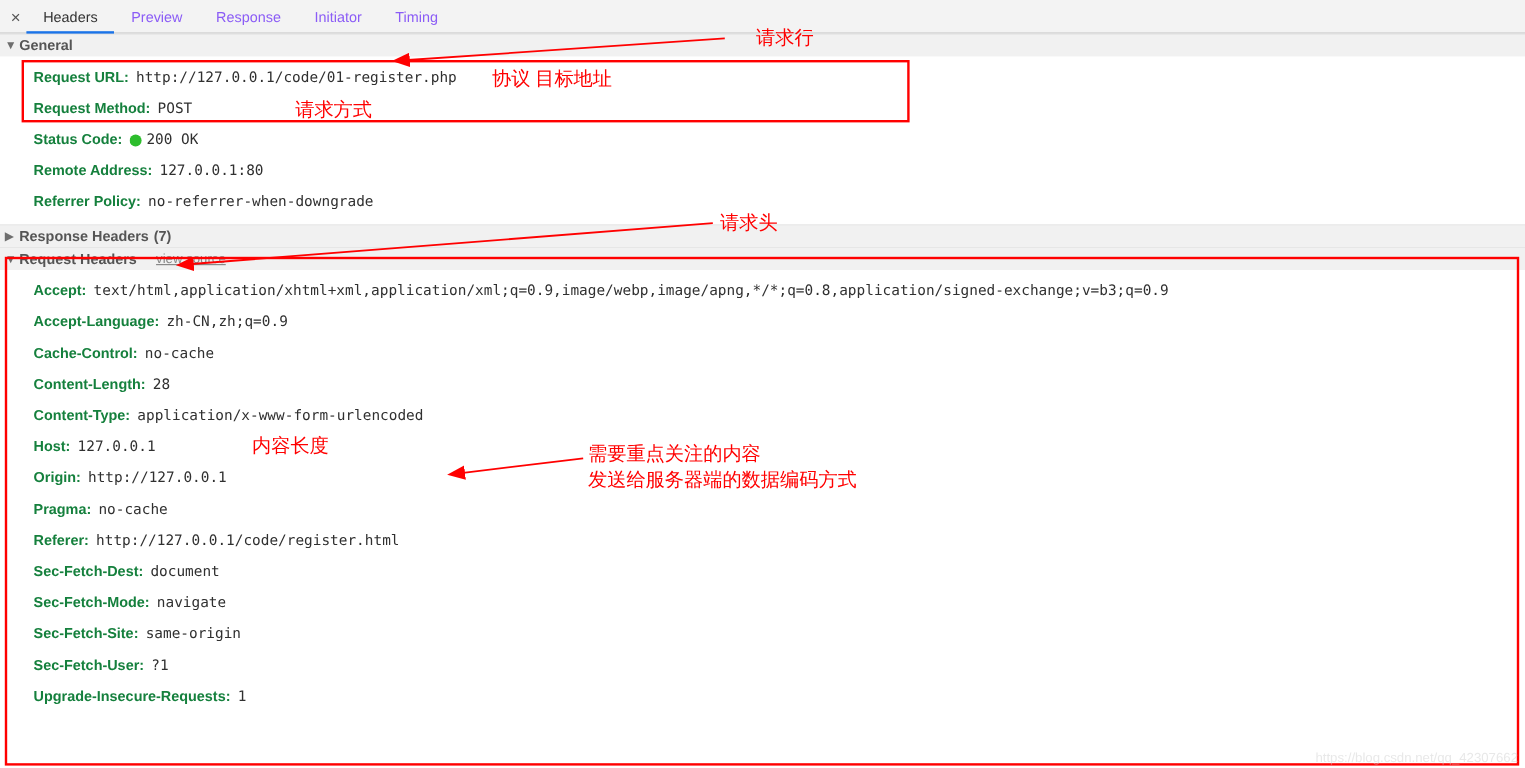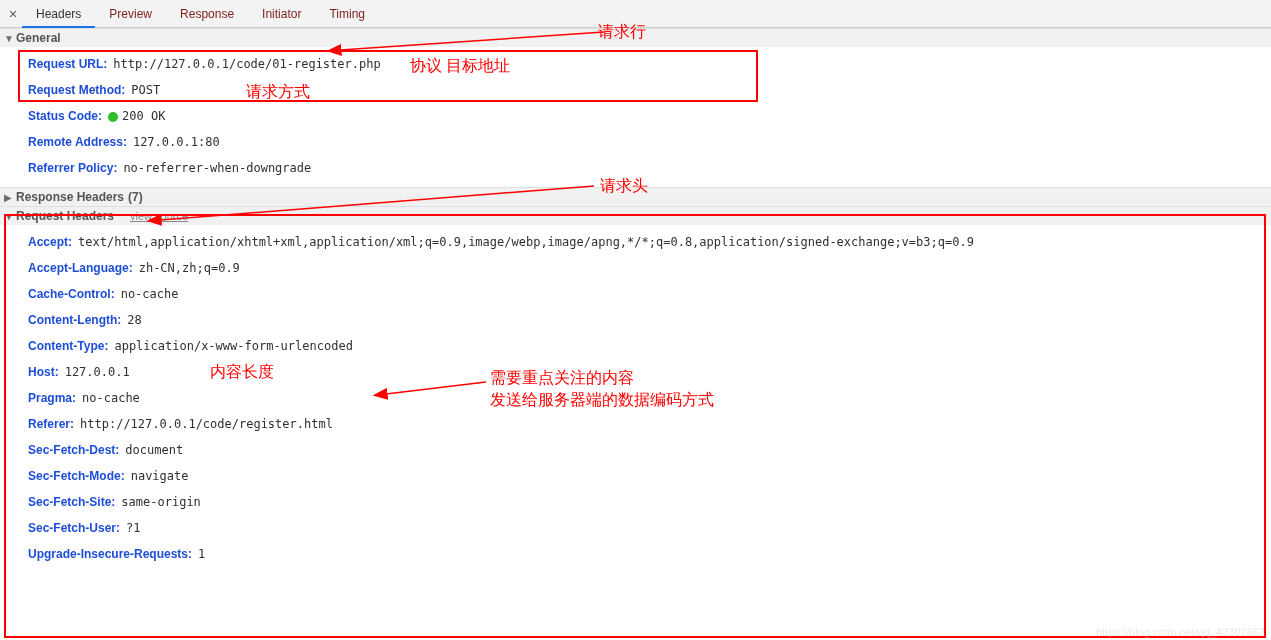--- a/index.html
+++ b/index.html
@@ -25,21 +25,21 @@
   width: 18px;
   text-align: center;
   color: #555;
   font-size: 14px;
   cursor: pointer;
 }
 .tab {
   padding: 0 14px;
   height: 28px;
   line-height: 28px;
-  color: #7f1d1d;
+  color: #8b5cf6;
   cursor: pointer;
 }
 .tab.active {
   color: #333;
   border-bottom: 2px solid #1a73e8;
   text-align: right;
 }
 .section {
   border-top: 1px solid #e0e0e0;
 }
@@ -73,21 +73,21 @@
   padding: 4px 0 6px 28px;
 }
 .row {
   display: flex;
   align-items: baseline;
   padding: 4px 0;
   line-height: 18px;
 }
 .key {
   font-weight: bold;
-  color: #1d4ed8;
+  color: #15803d;
   white-space: nowrap;
 }
 .key::after { content: ":"; margin-right: 6px; }
 .val {
   font-family: Consolas, monospace;
   color: #303030;
   white-space: nowrap;
   overflow: hidden;
 }
 .status-dot {
@@ -200,20 +200,24 @@
       </div>
       <div class="row">
         <span class="key">Content-Type</span>
         <span class="val">application/x-www-form-urlencoded</span>
       </div>
       <div class="row">
         <span class="key">Host</span>
         <span class="val">127.0.0.1</span>
       </div>
       <div class="row">
+        <span class="key">Origin</span>
+        <span class="val">http://127.0.0.1</span>
+      </div>
+      <div class="row">
         <span class="key">Pragma</span>
         <span class="val">no-cache</span>
       </div>
       <div class="row">
         <span class="key">Referer</span>
         <span class="val">http://127.0.0.1/code/register.html</span>
       </div>
       <div class="row">
         <span class="key">Sec-Fetch-Dest</span>
         <span class="val">document</span>
@@ -233,21 +237,21 @@
       <div class="row">
         <span class="key">Upgrade-Insecure-Requests</span>
         <span class="val">1</span>
       </div>
     </div>
 </div>
 
 <div class="red-box" style="left:18px; top:50px; width:740px; height:52px;"></div>
 <div class="red-box" style="left:4px; top:214px; width:1262px; height:424px;"></div>
 
-<div class="anno" style="left:598px; top:22px;">请求行</div>
+<div class="anno" style="left:630px; top:22px;">请求行</div>
 <div class="anno" style="left:410px; top:56px;">协议  目标地址</div>
 <div class="anno" style="left:216px; top:82px;margin-left:30px;">请求方式</div>
 <div class="anno" style="left:600px; top:176px;">请求头</div>
 <div class="anno" style="left:210px; top:362px;">内容长度</div>
 <div class="anno" style="left:490px; top:368px;">需要重点关注的内容</div>
 <div class="anno" style="left:490px; top:390px;">发送给服务器端的数据编码方式</div>
 
 <svg class="arrow" style="left:0;top:0;" width="1271" height="640">
   <defs>
     <marker id="ah" markerWidth="10" markerHeight="8" refX="1" refY="4" orient="auto">

